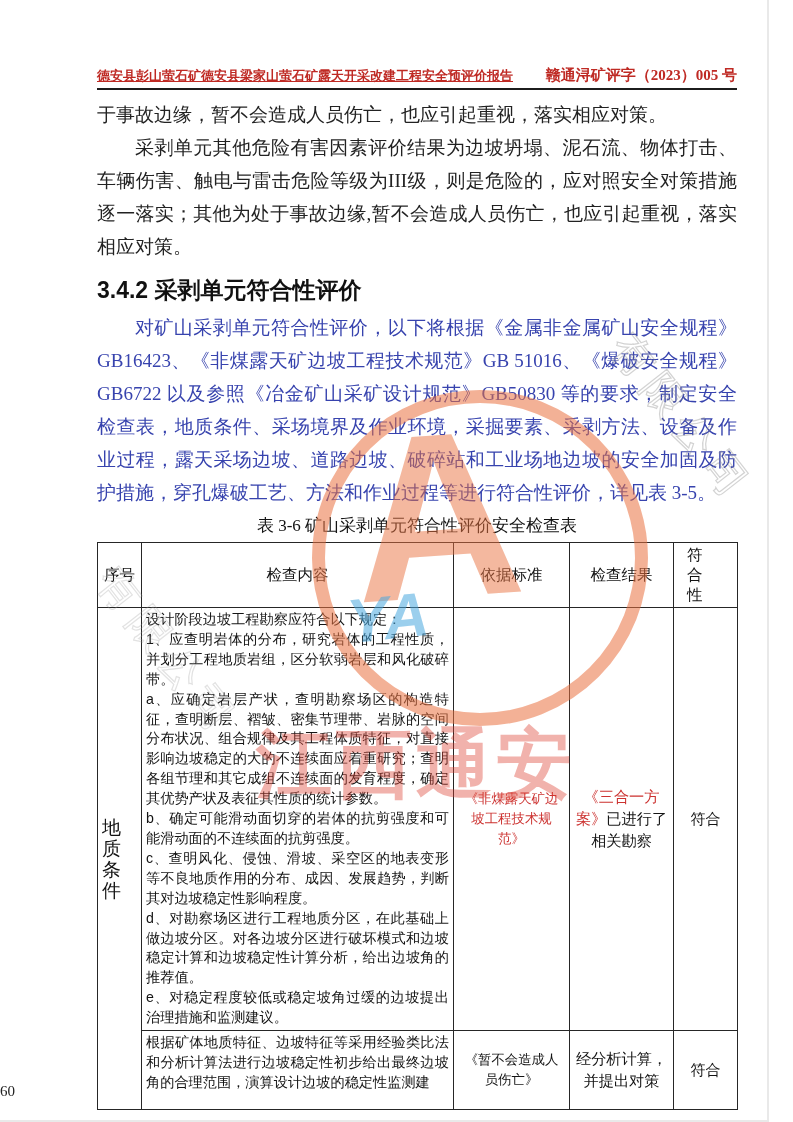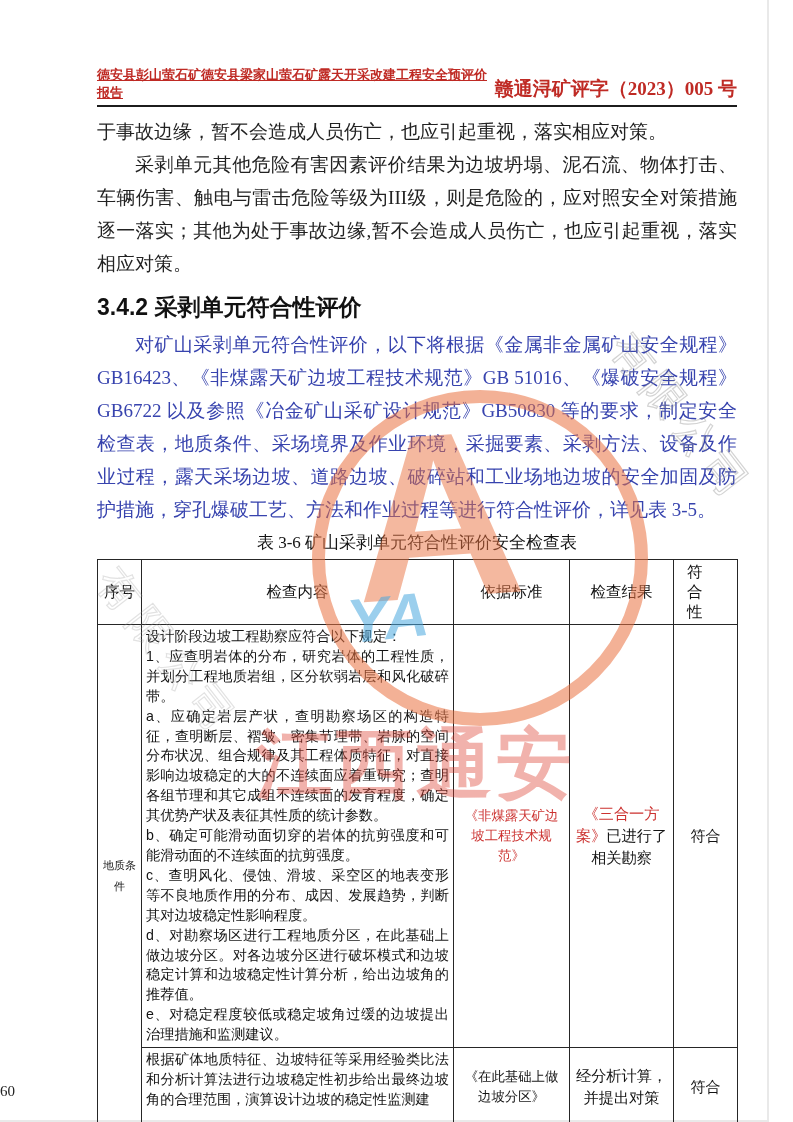--- a/index.html
+++ b/index.html
@@ -5,39 +5,39 @@
   html,body{margin:0;padding:0;background:#fff;}
   .page{position:relative;width:769px;height:1122px;background:#ffffff;overflow:hidden;
         font-family:"Liberation Serif", serif;color:#1f1f1f;
         box-shadow:inset -2px -2px 0 #e9e9e9;}
   .content{position:absolute;left:97px;top:66px;width:640px;}
 
   
   .doc-header{display:flex;justify-content:space-between;align-items:flex-end;
               border-bottom:2px solid #1c1c1c;padding-bottom:3px;}
   .doc-header .left{font-size:13px;font-weight:bold;color:#bf2a24;text-decoration:underline;}
-  .doc-header .right{font-size:19px;font-weight:bold;color:#bf2a24;white-space:nowrap;}
+  .doc-header .right{font-size:15px;font-weight:bold;color:#bf2a24;white-space:nowrap;}
 
   
   .bodytext{margin-top:8px;font-size:19px;line-height:33px;text-align:justify;color:#222;}
   .bodytext p{margin:0;}
   .indent{text-indent:2em;}
   .sec-heading{font-family:"Liberation Sans", sans-serif;font-weight:bold;color:#111;
                font-size:23px;margin:12px 0 6px 0;line-height:30px;}
   .blue-par{color:#3743ae;}
 
   .tbl-caption{text-align:center;font-size:17px;color:#141414;margin-top:4px;margin-bottom:3px;line-height:26px;}
 
   
   table.checklist{width:100%;border-collapse:collapse;table-layout:fixed;
                   font-family:"Liberation Sans", sans-serif;color:#141414;}
   table.checklist th,table.checklist td{border:1.5px solid #262626;padding:2px 4px;vertical-align:middle;}
   table.checklist th{font-weight:normal;font-size:15.5px;text-align:center;height:42px;line-height:20px;}
   th .conf-wrap{display:inline-block;width:2.4em;letter-spacing:4px;text-align:left;word-break:break-all;line-height:20px;}
-  td.c-cat{font-size:11px;text-align:center;line-height:21px;word-break:break-all;}
+  td.c-cat{font-size:19px;line-height:21px;word-break:break-all;}
   td.c-content{font-size:14.2px;line-height:19.9px;text-align:justify;vertical-align:top;
                white-space:pre-line;padding:4px 5px 2px 5px;word-break:break-all;}
   td.c-std{font-size:13.4px;text-align:center;line-height:20px;padding:2px 2px;}
   td.c-res{font-size:15.2px;text-align:center;line-height:22px;padding:2px 4px;margin-top:16px;}
   td.c-conf{font-size:15px;text-align:center;}
   .red{color:#cc3230;}
   tr.row2 td{height:74px;}
   tr.row2 td.c-content{vertical-align:top;}
 
   .page-num{position:absolute;left:0;width:100%;bottom:22px;
@@ -105,21 +105,21 @@
 b、确定可能滑动面切穿的岩体的抗剪强度和可能滑动面的不连续面的抗剪强度。
 c、查明风化、侵蚀、滑坡、采空区的地表变形等不良地质作用的分布、成因、发展趋势，判断其对边坡稳定性影响程度。
 d、对勘察场区进行工程地质分区，在此基础上做边坡分区。对各边坡分区进行破坏模式和边坡稳定计算和边坡稳定性计算分析，给出边坡角的推荐值。
 e、对稳定程度较低或稳定坡角过缓的边坡提出治理措施和监测建议。</td>
           <td class="c-std red">《非煤露天矿边坡工程技术规范》</td>
           <td class="c-res"><span class="red">《三合一方案》</span><span>已进行了相关勘察</span></td>
           <td class="c-conf">符合</td>
         </tr>
         <tr class="row2">
           <td class="c-content">根据矿体地质特征、边坡特征等采用经验类比法和分析计算法进行边坡稳定性初步给出最终边坡角的合理范围，演算设计边坡的稳定性监测建</td>
-          <td class="c-std">《在此基础上做边坡分区》</td>
+          <td class="c-std">《暂不会造成人员伤亡》</td>
           <td class="c-res">经分析计算，并提出对策</td>
           <td class="c-conf">符合</td>
         </tr>
       </tbody>
     </table>
   </div>
 
   <div class="page-num">60</div>
 
   <div class="wm wm-ring"></div>

